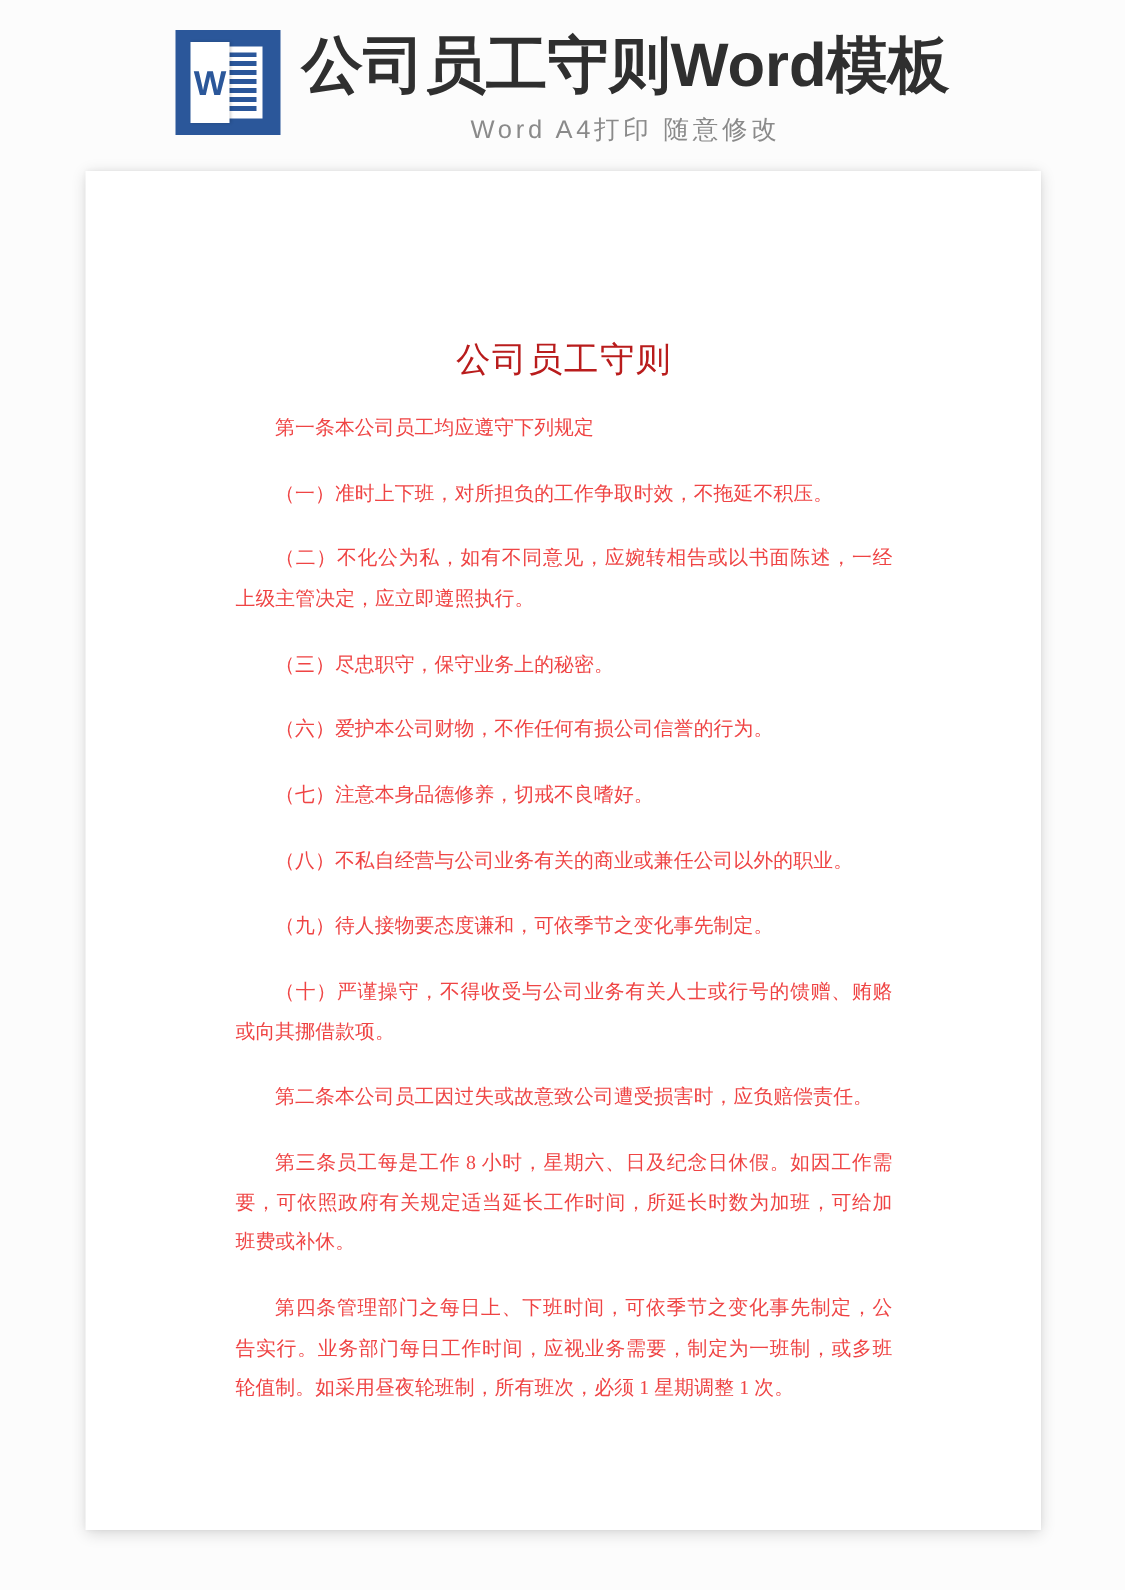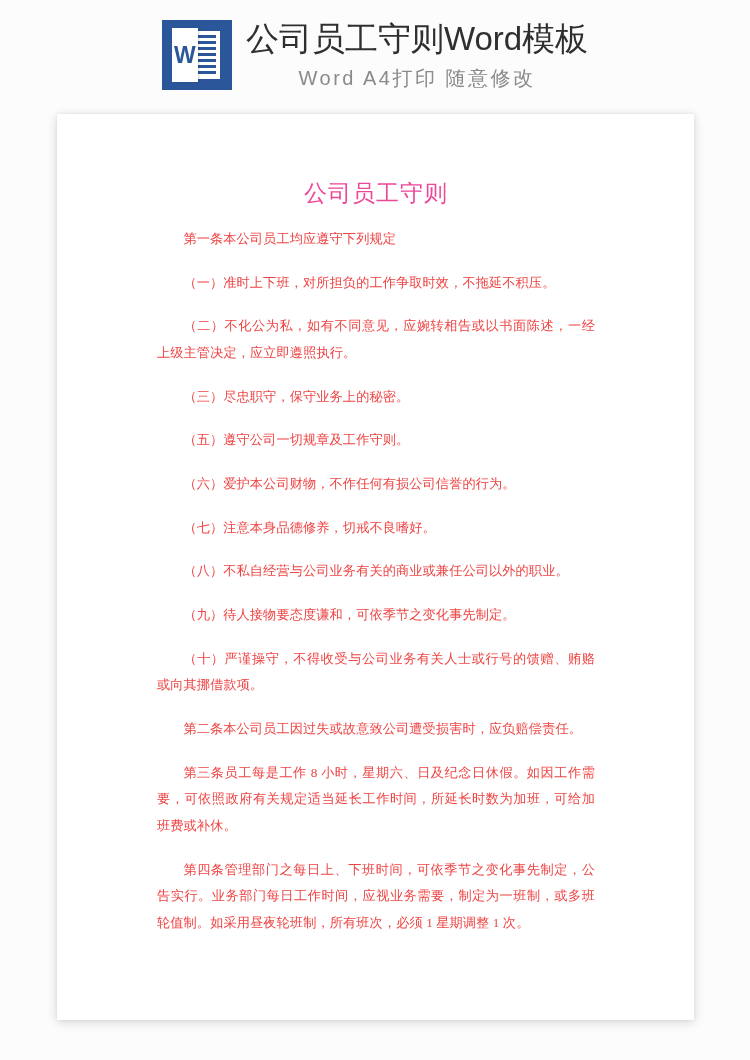--- a/index.html
+++ b/index.html
@@ -85,30 +85,30 @@
     font-family: "Liberation Sans", sans-serif;
     line-height: 1;
   }
 
   .titles {
     display: flex;
     flex-direction: column;
     align-items: center;
   }
   .main-title {
-    font-size: 33px;
-    font-weight: normal;
+    font-size: 41px;
+    font-weight: bold;
     color: #2f2f2f;
     line-height: 1.25;
     letter-spacing: 0px;
     white-space: nowrap;
     font-family: "Liberation Sans", "DejaVu Sans", sans-serif;
   }
   .sub-title {
-    font-size: 20px;
+    font-size: 17px;
     color: #8a8a8a;
     letter-spacing: 2.5px;
     margin-top: 6px;
     white-space: nowrap;
     font-family: "Liberation Sans", "DejaVu Sans", sans-serif;
   }
 
   
   .page {
     position: absolute;
@@ -126,22 +126,22 @@
     position: absolute;
     left: 100px;
     top: 0;
     width: 438px;
   }
 
   .doc-title {
     text-align: center;
     font-family: "Liberation Serif", "DejaVu Serif", serif;
     font-size: 23px;
-    color: #ec4899;
-    margin-top: 64px;
+    color: #b91c1c;
+    margin-top: 110px;
     margin-bottom: 0;
     letter-spacing: 1px;
     font-weight: normal;
   }
 
   .doc-body p {
     font-family: "Liberation Serif", "DejaVu Serif", serif;
     font-size: 13.2px;
     line-height: 2.02;
     color: #ef4444;
@@ -179,21 +179,20 @@
 </div>
 
 <div class="page">
   <div class="doc-body">
     <h1 class="doc-title">公司员工守则</h1>
     <div id="paragraphs">
         <p class="gap indent">第一条本公司员工均应遵守下列规定</p>
         <p class="gap indent">（一）准时上下班，对所担负的工作争取时效，不拖延不积压。</p>
         <p class="gap indent">（二）不化公为私，如有不同意见，应婉转相告或以书面陈述，一经上级主管决定，应立即遵照执行。</p>
         <p class="gap indent">（三）尽忠职守，保守业务上的秘密。</p>
-        <p class="gap indent">（五）遵守公司一切规章及工作守则。</p>
         <p class="gap indent">（六）爱护本公司财物，不作任何有损公司信誉的行为。</p>
         <p class="gap indent">（七）注意本身品德修养，切戒不良嗜好。</p>
         <p class="gap indent">（八）不私自经营与公司业务有关的商业或兼任公司以外的职业。</p>
         <p class="gap indent">（九）待人接物要态度谦和，可依季节之变化事先制定。</p>
         <p class="gap indent">（十）严谨操守，不得收受与公司业务有关人士或行号的馈赠、贿赂或向其挪借款项。</p>
         <p class="gap indent">第二条本公司员工因过失或故意致公司遭受损害时，应负赔偿责任。</p>
         <p class="gap indent">第三条员工每是工作 8 小时，星期六、日及纪念日休假。如因工作需要，可依照政府有关规定适当延长工作时间，所延长时数为加班，可给加班费或补休。</p>
         <p class="gap indent">第四条管理部门之每日上、下班时间，可依季节之变化事先制定，公告实行。业务部门每日工作时间，应视业务需要，制定为一班制，或多班轮值制。如采用昼夜轮班制，所有班次，必须 1 星期调整 1 次。</p>
       </div>
   </div>

